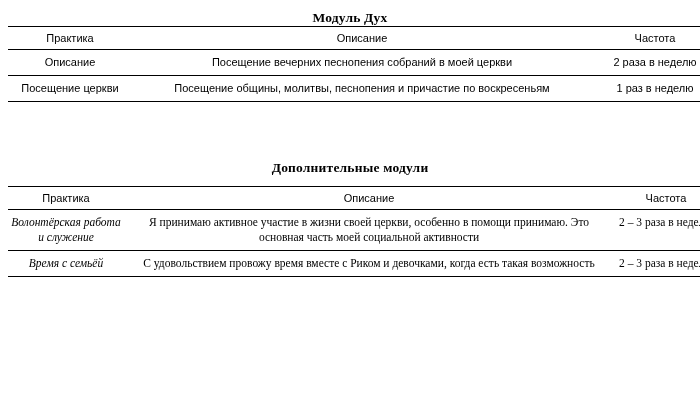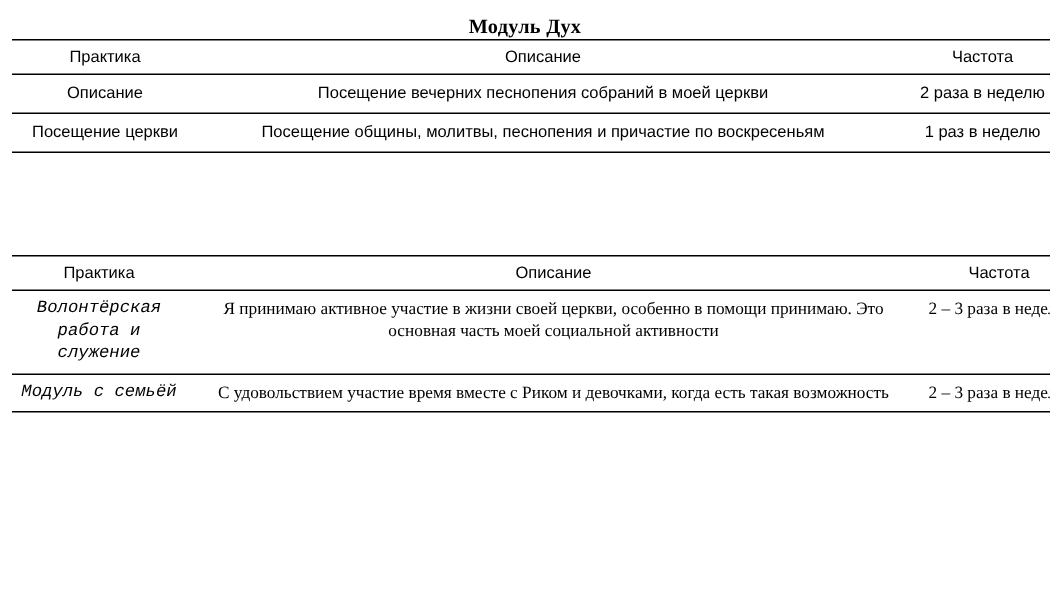--- a/index.html
+++ b/index.html
@@ -64,21 +64,21 @@
 
   .t2 .col-practice { width: 112px; }
   .t2 .col-desc { width: 470px; padding-left: 10px !important; }
   .t2 .col-freq { width: 108px; padding-left: 6px !important; }
   .t2 .body-row td { line-height: 1.3; }
   .t2 .desc-serif {
     font-family: "Liberation Serif", serif;
     font-size: 11.5px;
   }
   .t2 .practice-serif {
-    font-family: Liberation Mono, monospace;
+    font-family: Liberation Serif, serif;
     font-size: 11.5px;
     font-style: italic;
   }
   .t2 .freq-serif {
     font-family: "Liberation Serif", serif;
     font-size: 11.5px;
   }
 </style>
 </head>
 <body>
@@ -102,36 +102,37 @@
     <tr class="body-row rule-bottom">
       <td class="col-practice">Посещение церкви</td>
       <td class="col-desc">Посещение общины, молитвы, песнопения и причастие по воскресеньям</td>
       <td class="col-freq">1 раз в неделю</td>
     </tr>
   </tbody>
     </table>
 
   <div class="spacer-1"></div>
 
+  <div class="section-title title-2">Дополнительные модули</div>
 
   <div class="spacer-2"></div>
 
   <table class="tbl t2">
     <tbody>
         <tr class="hdr rule-top rule-thin-bottom">
       <td class="col-practice">Практика</td>
       <td class="col-desc">Описание</td>
       <td class="col-freq">Частота</td>
     </tr>
     <tr class="body-row rule-thin-bottom">
       <td class="col-practice practice-serif">Волонтёрская работа и служение</td>
       <td class="col-desc desc-serif">Я принимаю активное участие в жизни своей церкви, особенно в помощи принимаю. Это основная часть моей социальной активности</td>
       <td class="col-freq freq-serif">2 – 3 раза в неделю</td>
     </tr>
     <tr class="body-row rule-bottom">
-      <td class="col-practice practice-serif">Модуль с семьёй</td>
-      <td class="col-desc desc-serif">С удовольствием участие время вместе с Риком и девочками, когда есть такая возможность</td>
+      <td class="col-practice practice-serif">Время с семьёй</td>
+      <td class="col-desc desc-serif">С удовольствием провожу время вместе с Риком и девочками, когда есть такая возможность</td>
       <td class="col-freq freq-serif">2 – 3 раза в неделю</td>
     </tr>
   </tbody>
     </table>
 
 </div>
 
 </body></html>

